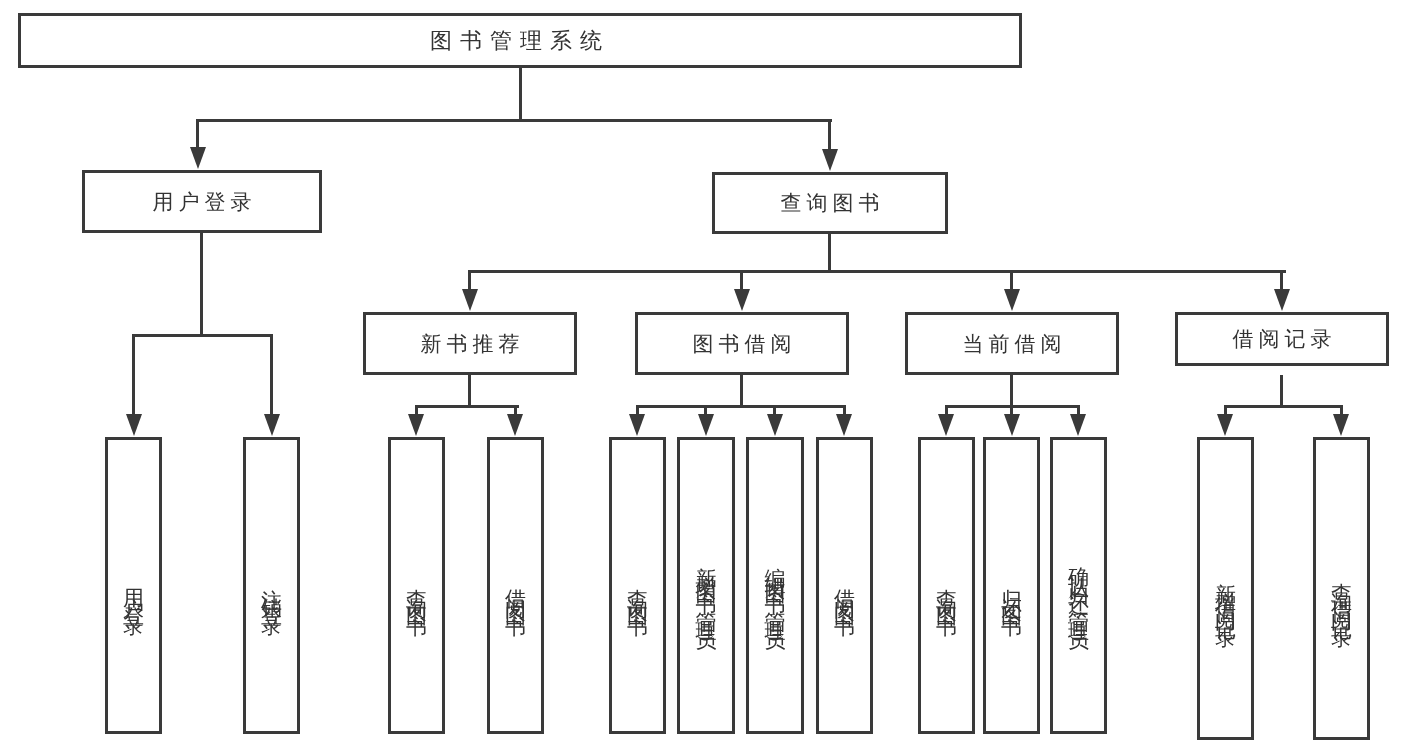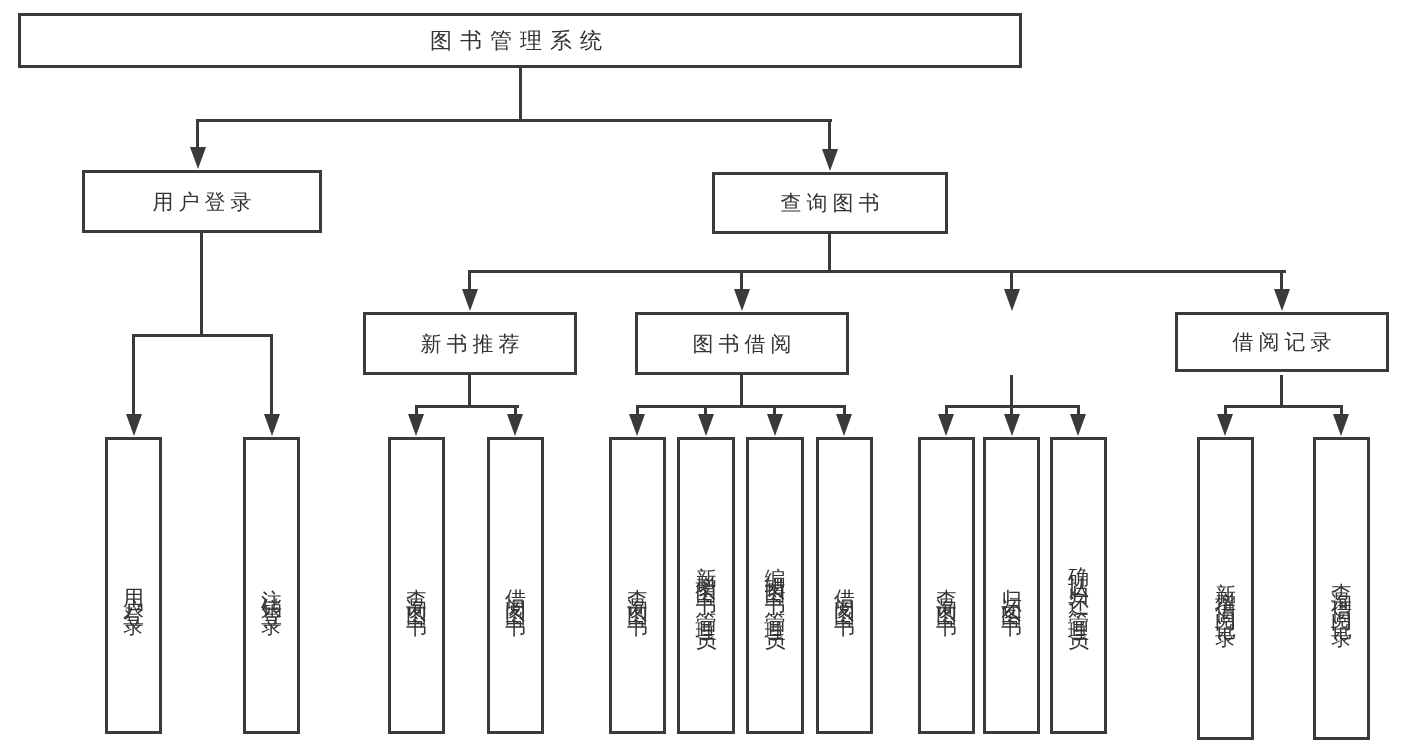--- a/index.html
+++ b/index.html
@@ -118,21 +118,22 @@
   <div class="vl" style="left:1340px;top:405px;height:10px"></div>
   <div class="ah" style="left:1333px;top:414px"></div>
 
   <div class="node h title" style="left:18px;top:13px;width:1004px;height:55px">图书管理系统</div>
 
   <div class="node h" style="left:82px;top:170px;width:240px;height:63px">用户登录</div>
   <div class="node h" style="left:712px;top:172px;width:236px;height:62px">查询图书</div>
 
   <div class="node h" style="left:635px;top:312px;width:214px;height:63px">图书借阅</div>
   <div class="node h" style="left:363px;top:312px;width:214px;height:63px">新书推荐</div>
-  <div class="node h" style="left:1175px;top:312px;width:214px;height:60px">借阅记录</div>
+  <div class="node h" style="left:905px;top:312px;width:214px;height:63px">当前借阅</div>
+  <div class="node h" style="left:1175px;top:312px;width:214px;height:54px">借阅记录</div>
 
   <div class="node v" style="left:105px;top:437px;width:57px;height:297px">用户登录</div>
   <div class="node v" style="left:243px;top:437px;width:57px;height:297px">注销登录</div>
 
   <div class="node v" style="left:388px;top:437px;width:57px;height:297px">查询图书</div>
   <div class="node v" style="left:487px;top:437px;width:57px;height:297px">借阅图书</div>
 
   <div class="node v" style="left:609px;top:437px;width:57px;height:297px">查询图书</div>
   <div class="node v" style="left:677px;top:437px;width:58px;height:297px">新增图书（管理员）</div>
   <div class="node v" style="left:746px;top:437px;width:58px;height:297px">编辑图书（管理员）</div>

